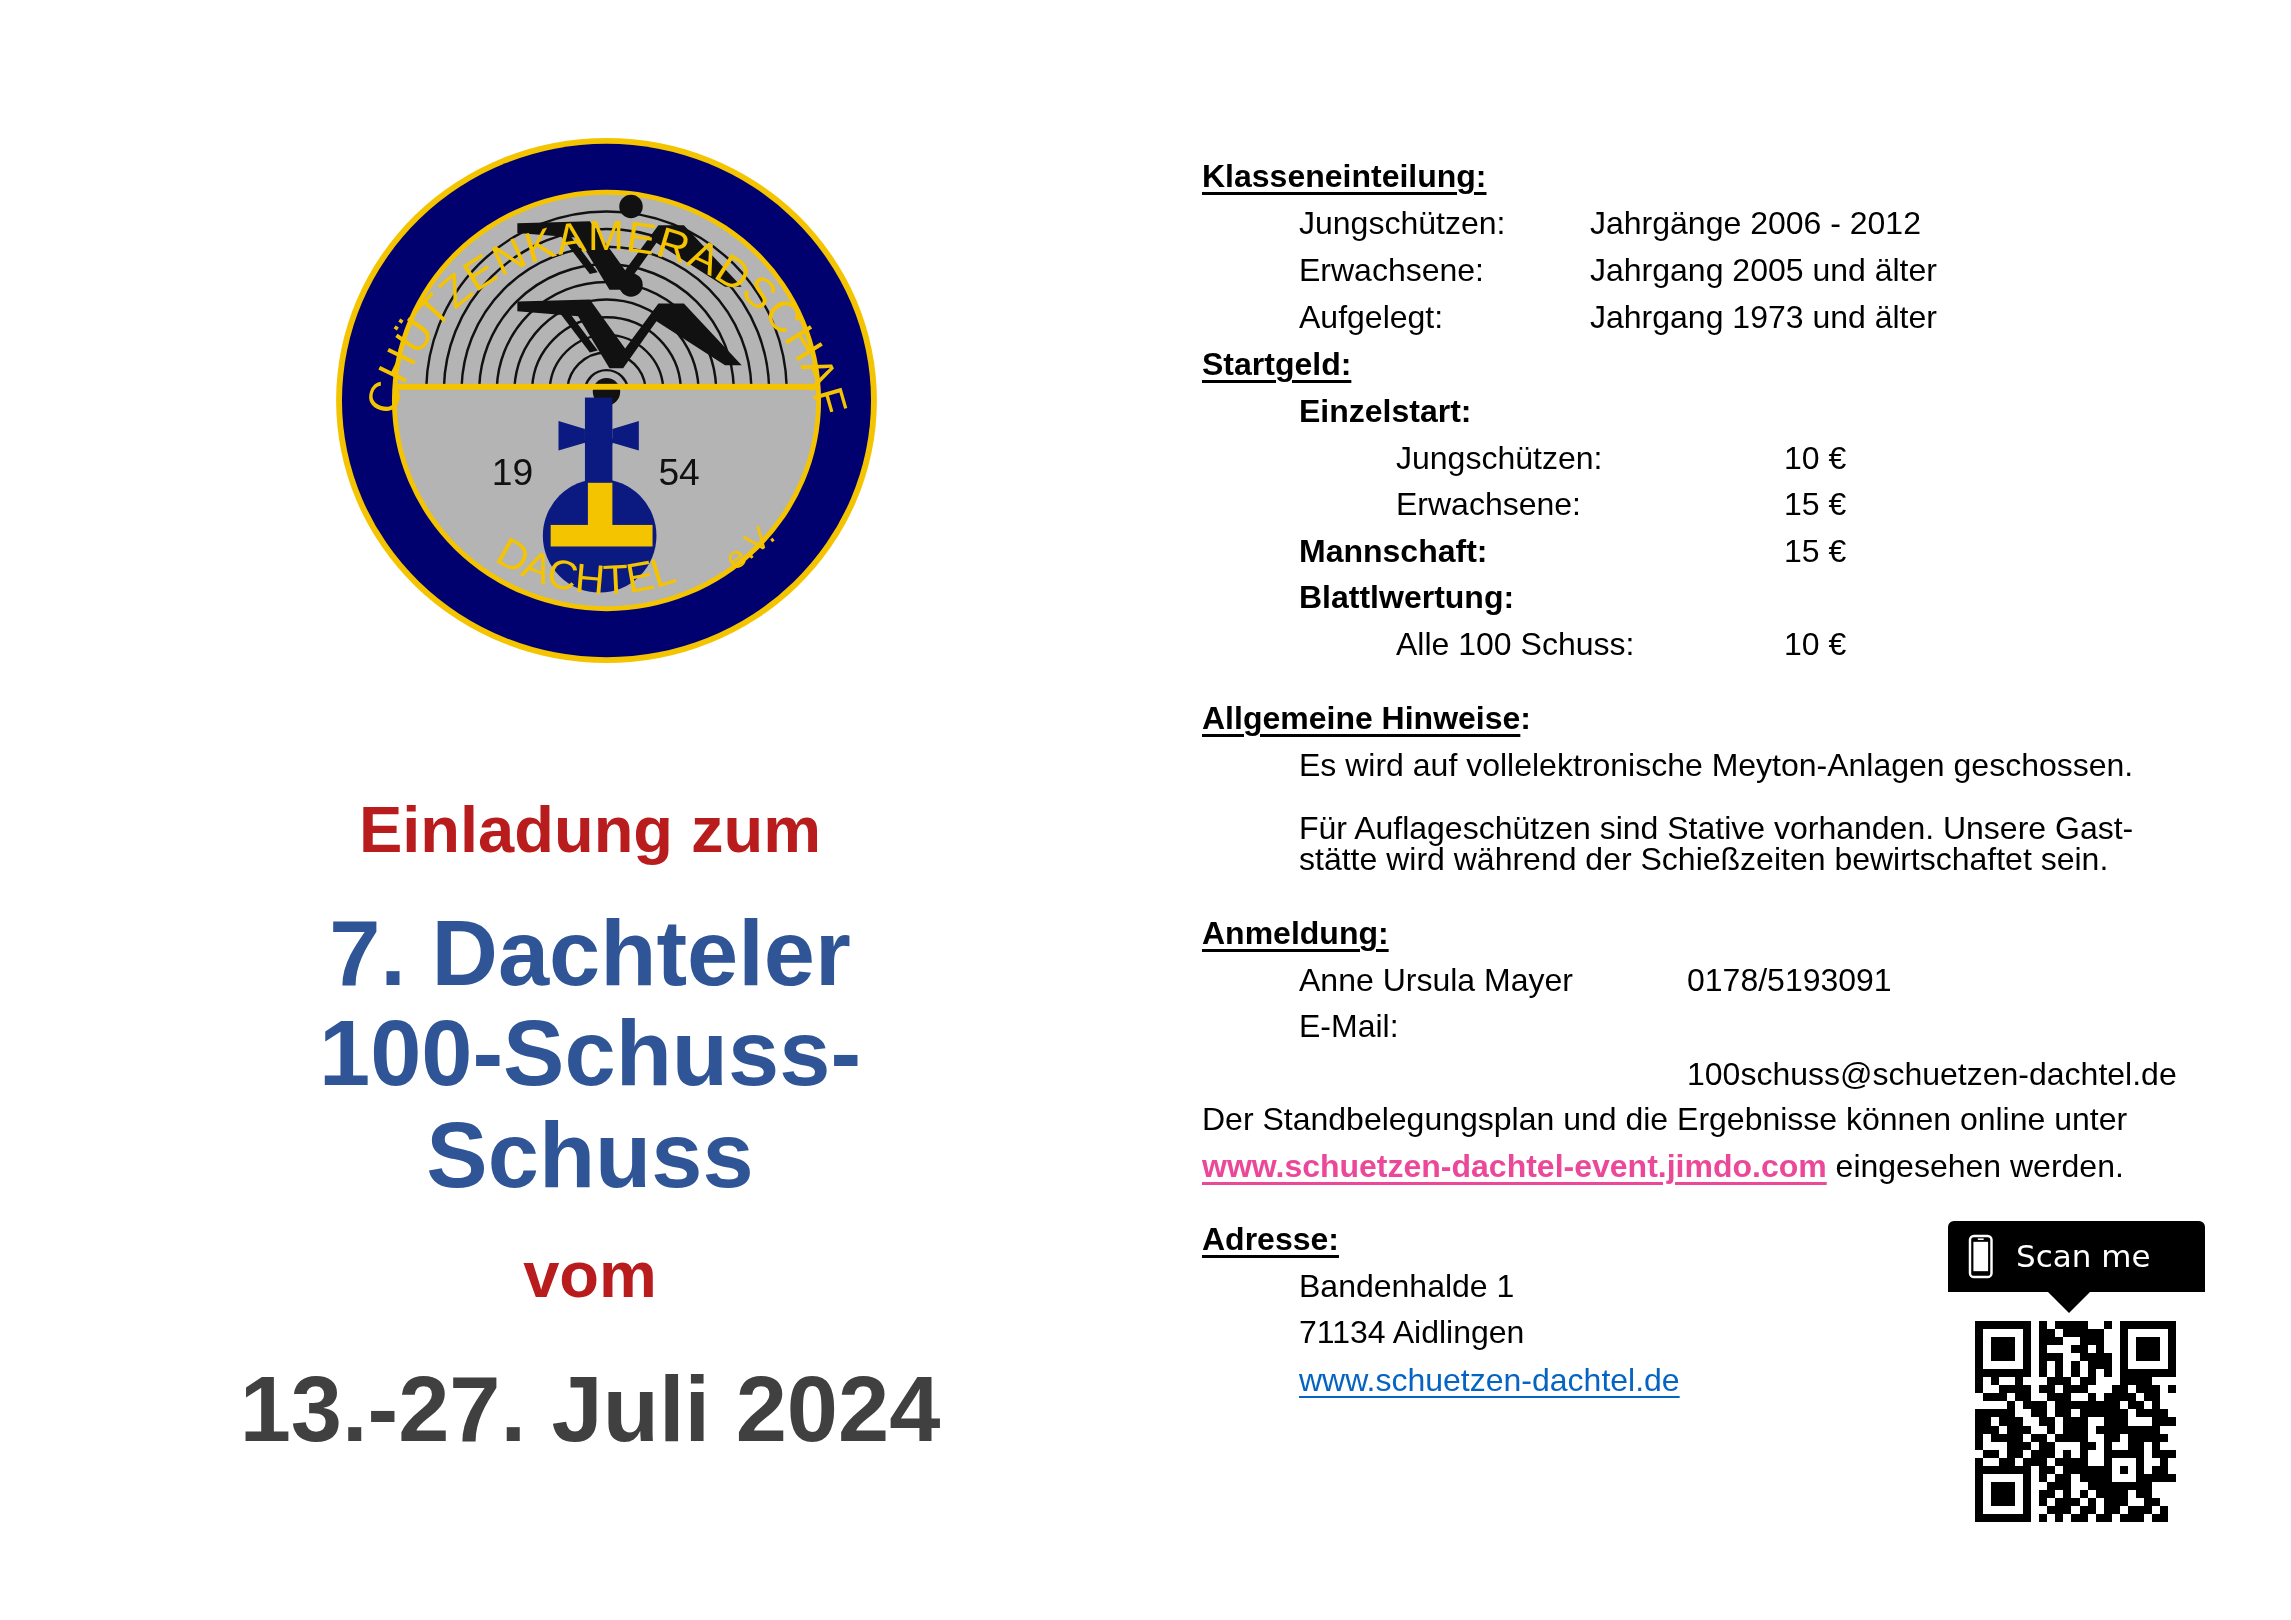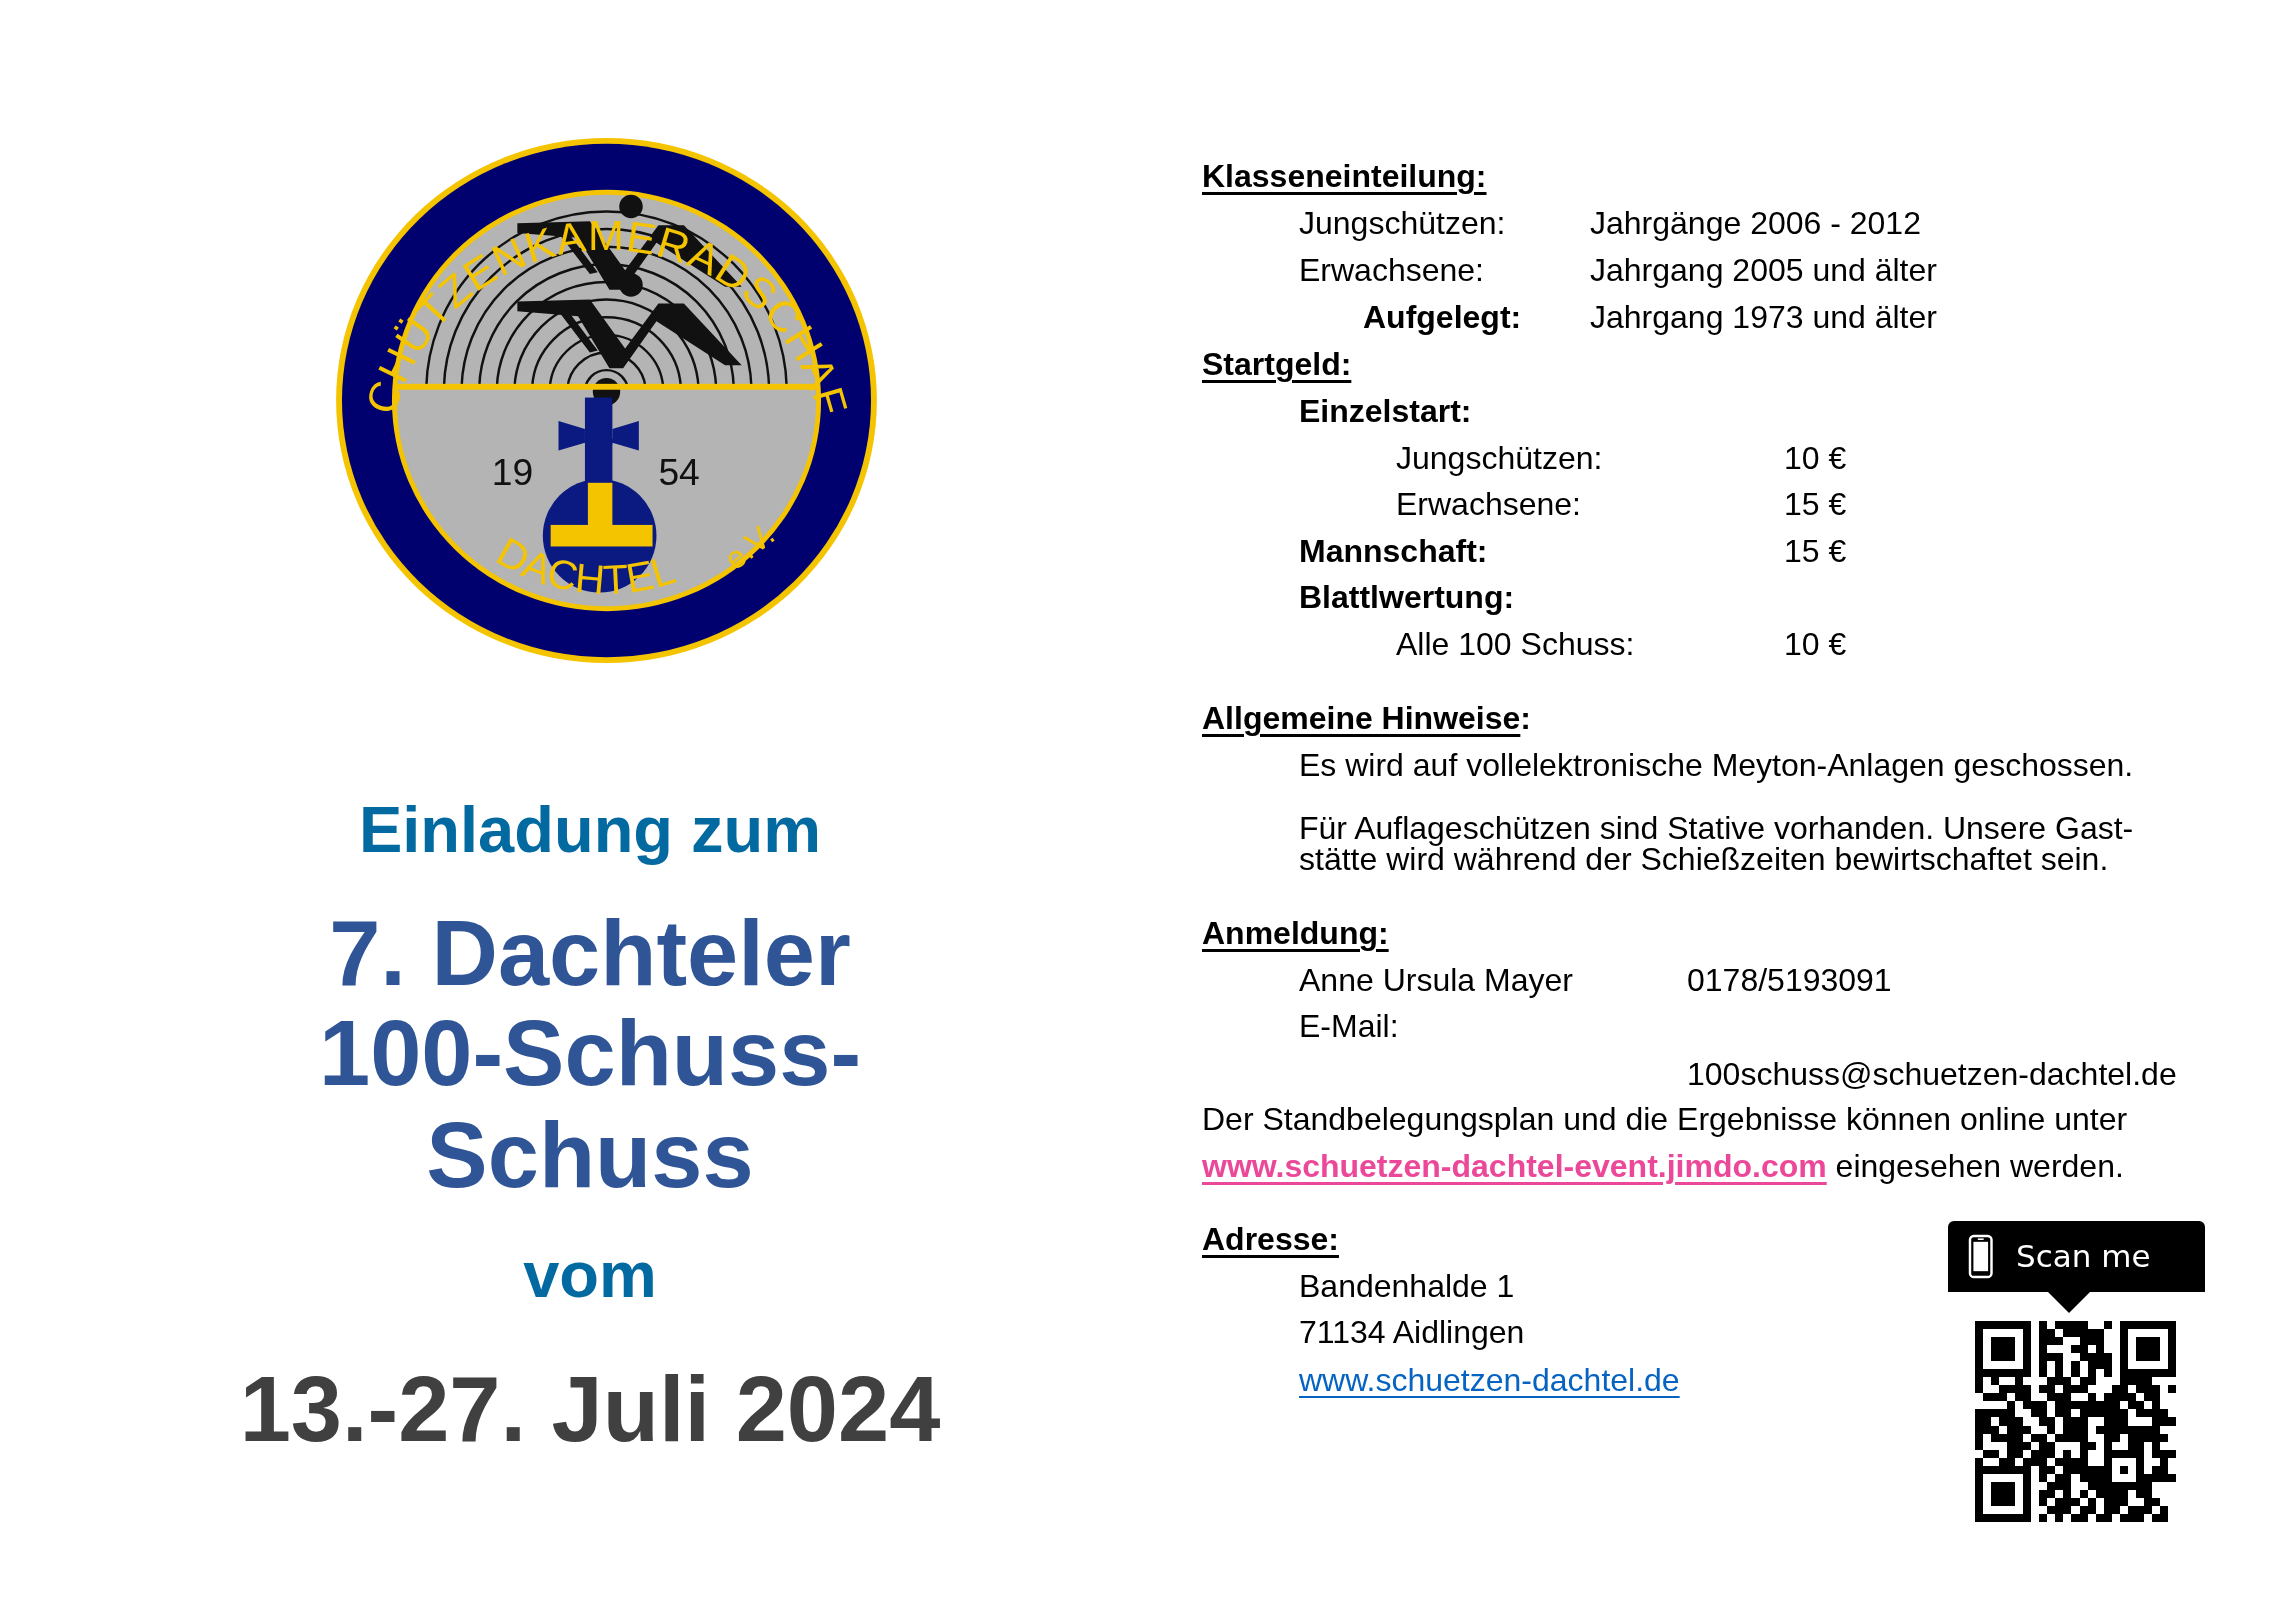--- a/index.html
+++ b/index.html
@@ -2,21 +2,21 @@
 <html><head>
 <meta charset="utf-8">
 <style>
   html, body { margin:0; padding:0; background:#ffffff; }
   body { width:2292px; height:1620px; position:relative; overflow:hidden;
          font-family:"Liberation Sans", "DejaVu Sans", sans-serif; color:#000; }
 
   
   #logo { position:absolute; left:333px; top:135px; width:547px; height:531px; }
   .center-line { position:absolute; left:0; width:1180px; text-align:center; font-weight:bold; white-space:nowrap; }
-  .black-title { color:#0369a1; font-size:65px; }
+  .black-title { color:#b91c1c; font-size:65px; }
   .blue-title { color:#2f5597; font-size:92px; line-height:98px; }
   .blue-date { color:#404040; font-size:92px; }
 
   
   .rc { position:absolute; font-family:"Liberation Sans","DejaVu Sans",sans-serif; font-size:32px; line-height:47px; white-space:nowrap; color:#000; }
   .h { font-weight:bold; text-decoration:underline; text-decoration-thickness:2.9px; text-underline-offset:4.9px; }
   .b { font-weight:bold; }
   .link { color:#0563c1; text-decoration:underline; text-decoration-thickness:2px; text-underline-offset:4.9px; }
   .link-bold { color:#ec4899; font-weight:bold; text-decoration:underline; text-decoration-thickness:2.9px; text-underline-offset:4.9px; }
 
@@ -103,21 +103,21 @@
 <div class="center-line blue-title" style="top:1004px;">100-Schuss-</div>
 <div class="center-line blue-title" style="top:1106px;">Schuss</div>
 <div class="center-line black-title" style="top:1237px;">vom</div>
 <div class="center-line blue-date" style="top:1357px;">13.-27. Juli 2024</div>
 
 <div class="rc h" style="left:1202px; top:153px;">Klasseneinteilung:</div>
 <div class="rc" style="left:1299px; top:200px;">Jungschützen:</div>
 <div class="rc" style="left:1590px; top:200px;">Jahrgänge 2006 - 2012</div>
 <div class="rc" style="left:1299px; top:247px;">Erwachsene:</div>
 <div class="rc" style="left:1590px; top:247px;">Jahrgang 2005 und älter</div>
-<div class="rc" style="left:1363px; top:294px;font-weight:bold;">Aufgelegt:</div>
+<div class="rc" style="left:1299px; top:294px;">Aufgelegt:</div>
 <div class="rc" style="left:1590px; top:294px;">Jahrgang 1973 und älter</div>
 
 <div class="rc h" style="left:1202px; top:341px;">Startgeld:</div>
 <div class="rc b" style="left:1299px; top:388px;">Einzelstart:</div>
 <div class="rc" style="left:1396px; top:435px;">Jungschützen:</div>
 <div class="rc" style="left:1784px; top:435px;">10 €</div>
 <div class="rc" style="left:1396px; top:481px;">Erwachsene:</div>
 <div class="rc" style="left:1784px; top:481px;">15 €</div>
 <div class="rc b" style="left:1299px; top:528px;">Mannschaft:</div>
 <div class="rc" style="left:1784px; top:528px;">15 €</div>

